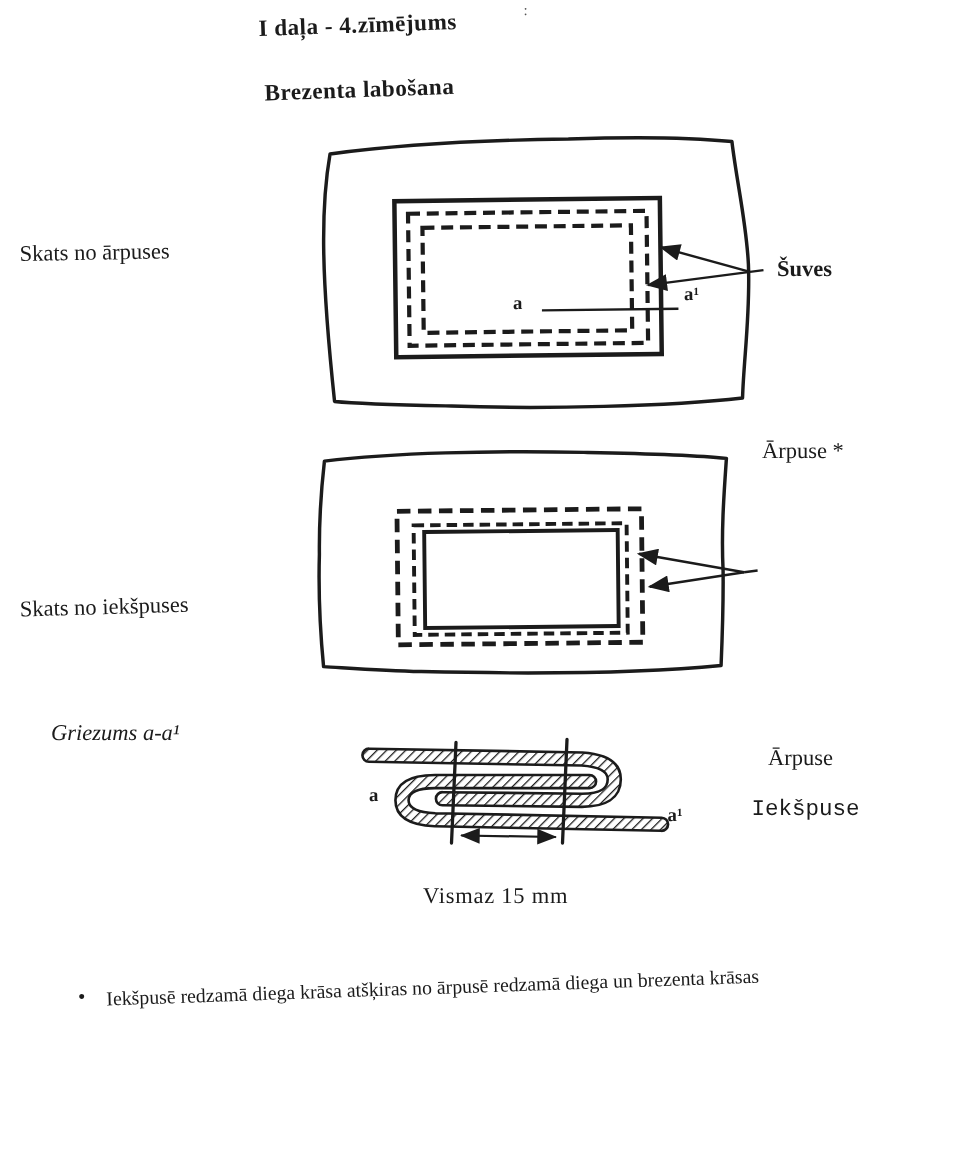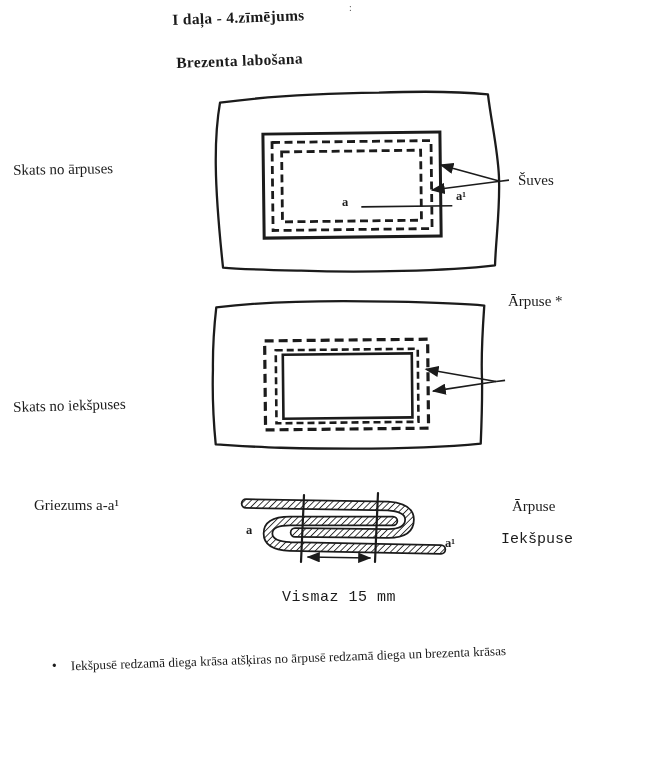--- a/index.html
+++ b/index.html
@@ -78,32 +78,32 @@
 
       <path stroke="#1b1b1b" stroke-width="1.5" marker-start="url(#ah)" marker-end="url(#ah)" d="M308,557 L370,558"></path>
     </g>
   </svg>
 
   <div class="lbl h-title" style="left:172px;top:11px;">I daļa - 4.zīmējums</div>
   <div class="lbl h-title" style="left:176px;top:54px;">Brezenta labošana</div>
   <div class="lbl artifact" style="left:349px;top:2px;">:</div>
 
   <div class="lbl caption" style="left:13px;top:162px;transform:rotate(-1deg);transform-origin:left top;">Skats no ārpuses</div>
-  <div class="lbl caption" style="left:518px;top:172px;">Šuves</div>
+  <div class="lbl caption" style="left:518px;top:172px;font-weight:bold;">Šuves</div>
   <div class="lbl marker" style="left:342px;top:196px;">a</div>
   <div class="lbl marker" style="left:456px;top:190px;">a¹</div>
 
   <div class="lbl caption" style="left:508px;top:293px;">Ārpuse *</div>
   <div class="lbl caption" style="left:13px;top:399px;transform:rotate(-1.6deg);transform-origin:left top;">Skats no iekšpuses</div>
 
-  <div class="lbl caption" style="left:34px;top:497px;">Griezums a-a¹</div>
+  <div class="lbl caption" style="left:34px;top:481px;font-style:italic;">Griezums a-a¹</div>
   <div class="lbl marker" style="left:246px;top:524px;">a</div>
   <div class="lbl marker" style="left:445px;top:537px;">a¹</div>
   <div class="lbl caption" style="left:512px;top:498px;">Ārpuse</div>
   <div class="lbl caption" style="left:501px;top:532px;font-family:Liberation Mono, monospace;">Iekšpuse</div>
-  <div class="lbl caption" style="left:282px;top:590px;letter-spacing:.5px;font-family:Liberation Mono, monospace;">Vismaz 15 mm</div>
+  <div class="lbl caption" style="left:282px;top:590px;letter-spacing:.5px;">Vismaz 15 mm</div>
 
   <div class="footnote-row">
     <span class="footnote-bullet">•</span>
     <span class="footnote-text">Iekšpusē redzamā diega krāsa atšķiras no ārpusē redzamā diega un brezenta krāsas</span>
   </div>
 
 </div>
 
 </body></html>

